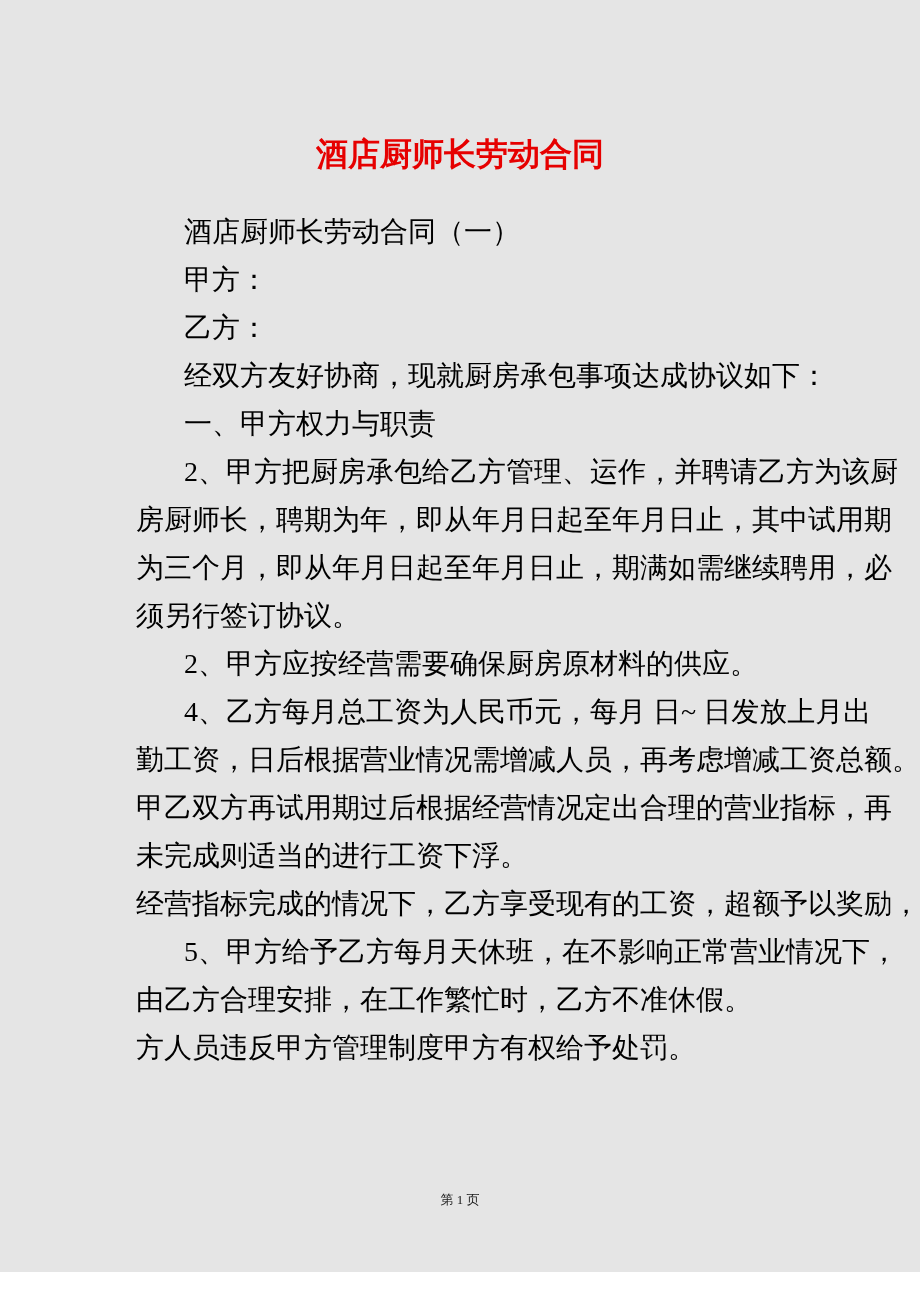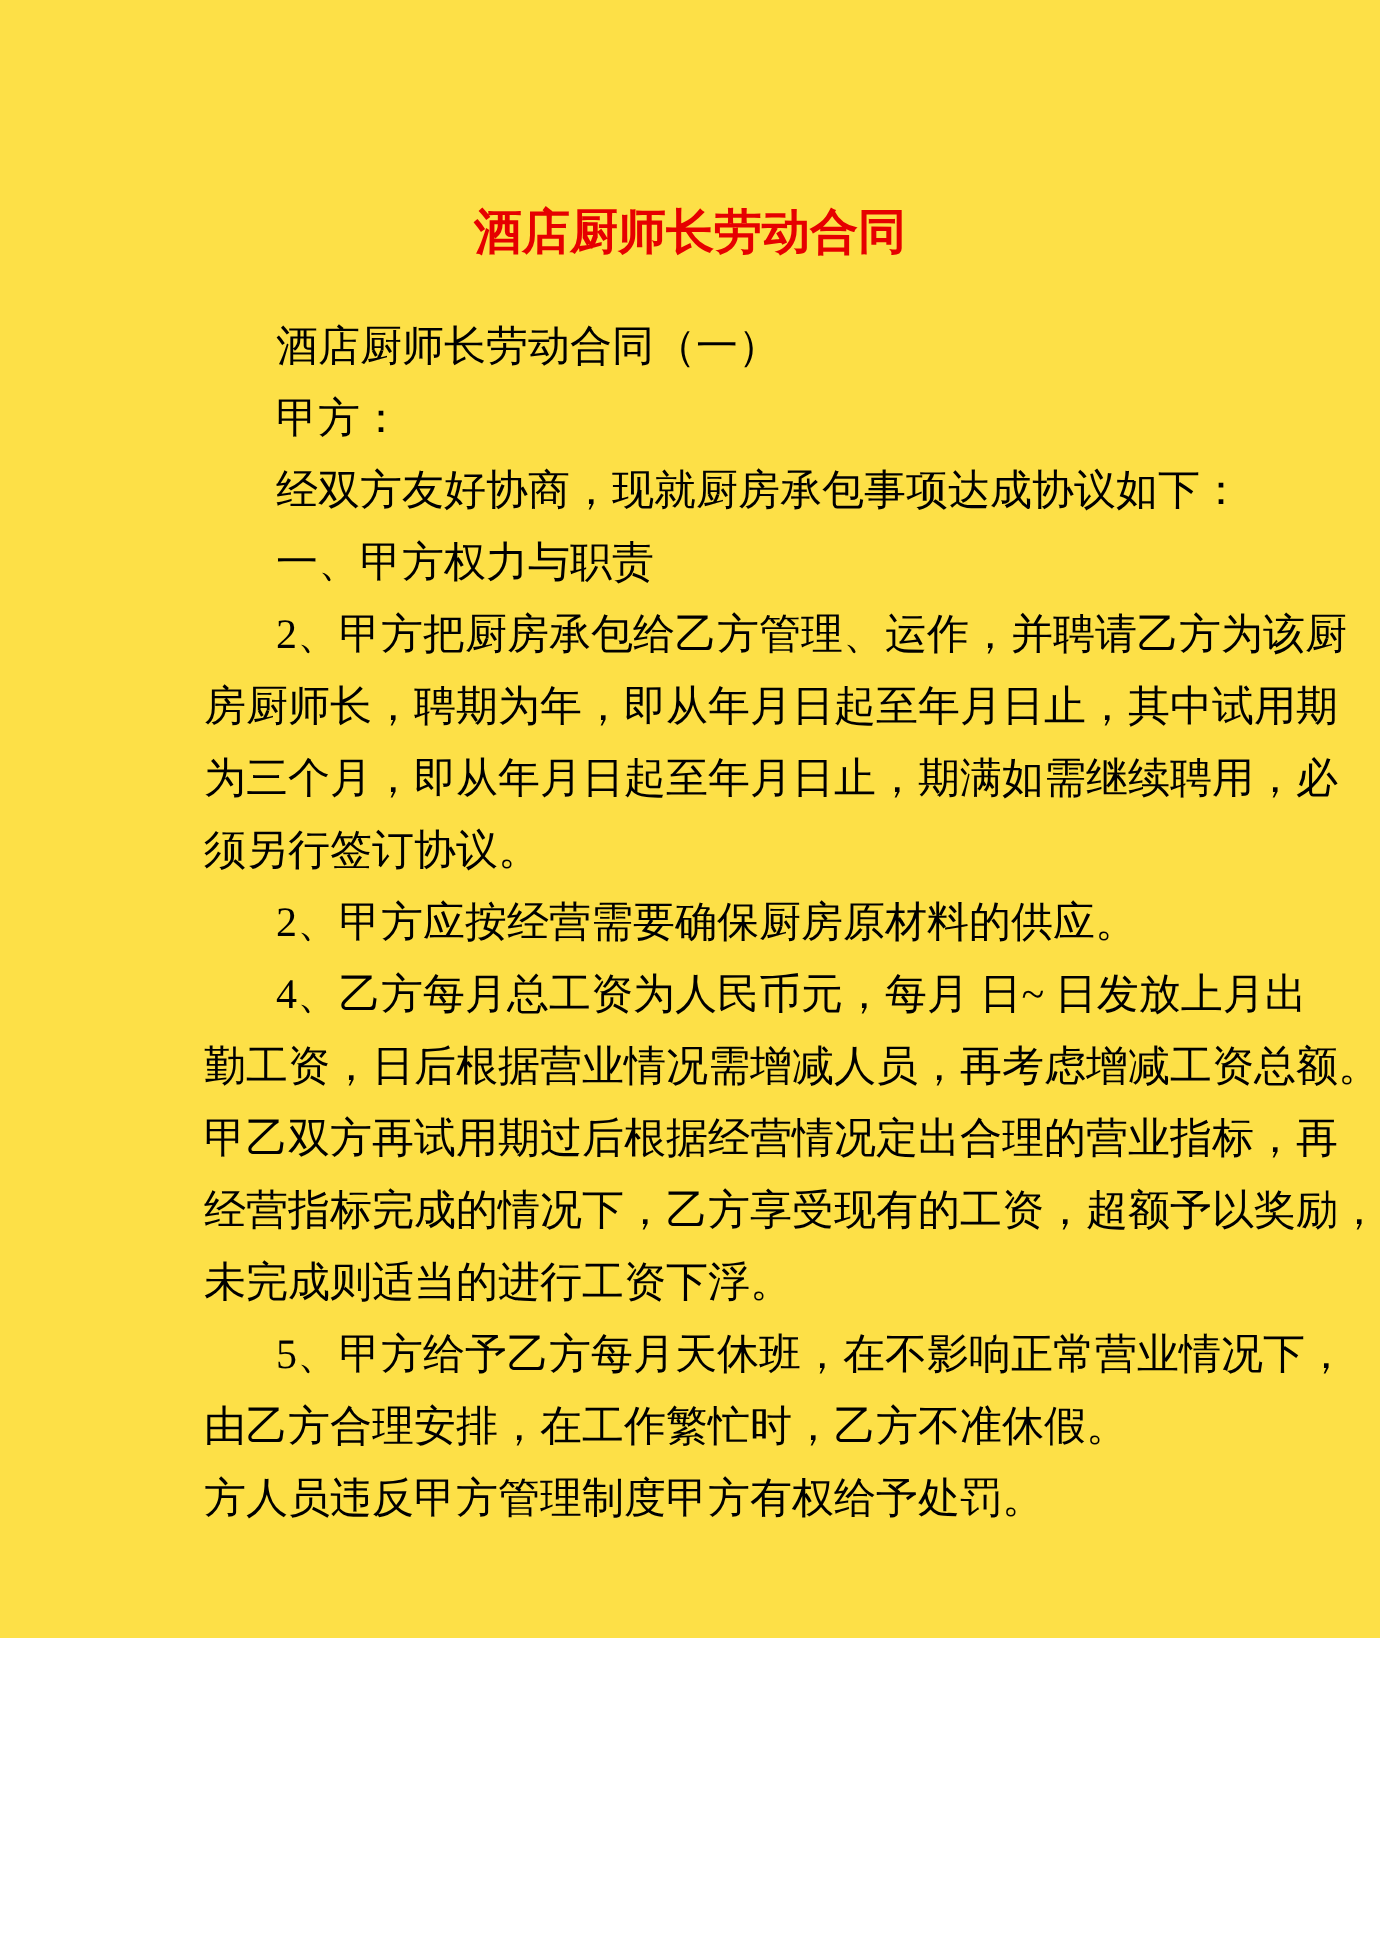--- a/index.html
+++ b/index.html
@@ -3,23 +3,23 @@
 <meta charset="utf-8">
 <style>
   html, body {
     margin: 0;
     padding: 0;
     background: #ffffff;
   }
   .page {
     position: relative;
     width: 920px;
-    height: 1092px;
+    height: 1272px;
     margin: 0 auto;
-    background: #fde047;
+    background: #e5e5e5;
     overflow: hidden;
     font-family: "Liberation Serif", "DejaVu Serif", serif;
     color: #000000;
   }
   .doc-title {
     margin: 0;
     padding-top: 134px;
     text-align: center;
     font-family: "DejaVu Sans", "Liberation Sans", sans-serif;
     font-weight: bold;
@@ -58,32 +58,33 @@
 </head>
 <body>
 
 <div class="page">
 
   <h1 class="doc-title" style="color: rgb(230, 0, 0);">酒店厨师长劳动合同</h1>
 
   <div class="doc-body">
       <div class="line indent">酒店厨师长劳动合同（一）</div>
       <div class="line indent">甲方：</div>
+      <div class="line indent">乙方：</div>
       <div class="line indent">经双方友好协商，现就厨房承包事项达成协议如下：</div>
       <div class="line indent">一、甲方权力与职责</div>
       <div class="line indent">2、甲方把厨房承包给乙方管理、运作，并聘请乙方为该厨</div>
       <div class="line">房厨师长，聘期为年，即从年月日起至年月日止，其中试用期</div>
       <div class="line">为三个月，即从年月日起至年月日止，期满如需继续聘用，必</div>
       <div class="line">须另行签订协议。</div>
       <div class="line indent">2、甲方应按经营需要确保厨房原材料的供应。</div>
       <div class="line indent">4、乙方每月总工资为人民币元，每月 日~ 日发放上月出</div>
       <div class="line">勤工资，日后根据营业情况需增减人员，再考虑增减工资总额。</div>
       <div class="line">甲乙双方再试用期过后根据经营情况定出合理的营业指标，再</div>
+      <div class="line">未完成则适当的进行工资下浮。</div>
       <div class="line">经营指标完成的情况下，乙方享受现有的工资，超额予以奖励，</div>
-      <div class="line">未完成则适当的进行工资下浮。</div>
       <div class="line indent">5、甲方给予乙方每月天休班，在不影响正常营业情况下，</div>
       <div class="line">由乙方合理安排，在工作繁忙时，乙方不准休假。</div>
       <div class="line">方人员违反甲方管理制度甲方有权给予处罚。</div>
     </div>
 
   <div class="doc-footer">第 1 页</div>
 
 </div>
 
 </body></html>

